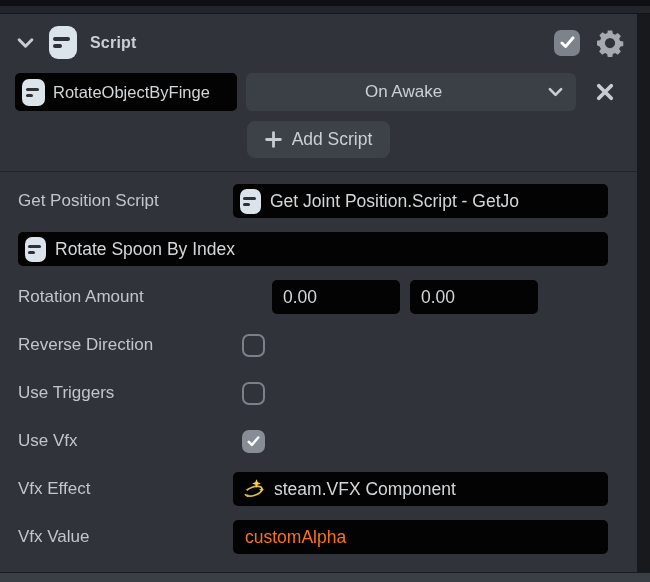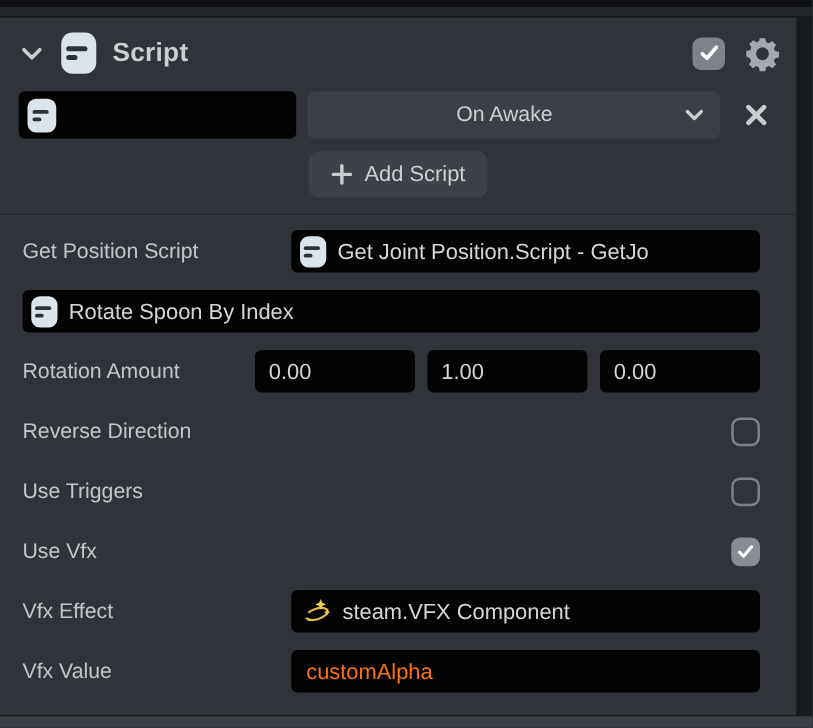--- a/index.html
+++ b/index.html
@@ -11,21 +11,21 @@
   }
   .strip1{height:6px;background:#0e1013;}
   .strip2{height:7px;background:#222529;border-bottom:1px solid #121417;}
   .right-strip{position:absolute;top:14px;right:0;width:13px;height:559px;background:#17191d;}
   .footer{position:absolute;left:0;right:0;bottom:0;height:9px;background:#3a3f45;border-top:1px solid #191c1f;}
   .panel{position:relative;width:637px;}
 
   
   .header{display:flex;align-items:center;height:57px;padding:0 12px 0 17px;}
   .chev{width:17px;height:12px;color:#c9cdd2;flex:none;}
-  .title{margin-left:13px;font-size:21px;font-weight:700;color:#cbcfd4;letter-spacing:.2px;}
+  .title{margin-left:13px;font-size:16px;font-weight:700;color:#cbcfd4;letter-spacing:.2px;}
   .spacer{flex:1;}
   .hdr-check{width:26px;height:26px;border-radius:7px;background:#7d838b;margin-right:15px;
     display:flex;align-items:center;justify-content:center;flex:none;}
   .gearwrap{width:30px;height:30px;flex:none;}
 
   
   .scripticon{background:#dbe4eb;position:relative;flex:none;}
   .scripticon::before{content:"";position:absolute;left:16%;top:34%;width:58%;height:12%;
     background:#2e3237;border-radius:2px;}
   .scripticon::after{content:"";position:absolute;left:16%;top:56%;width:30%;height:12%;
@@ -49,25 +49,25 @@
   .add-row{display:flex;justify-content:center;margin-top:10px;}
   .add-btn{height:37px;background:#3d4249;border:none;border-radius:8px;
     display:flex;align-items:center;gap:10px;padding:16px 18px;
     color:#ccd0d4;font-size:17.5px;font-family:inherit;cursor:pointer;}
   .divider{margin-top:13px;border-top:1px solid #212428;}
 
   
   .props{padding:5px 29px 0 18px;}
   .prop-row{display:flex;align-items:center;height:48px;}
   .prop-label{width:215px;flex:none;font-size:17px;color:#c2c6cb;}
-  .prop-value{flex:1;display:flex;align-items:center;min-width:0;justify-content:flex-end;}
+  .prop-value{flex:1;display:flex;align-items:center;min-width:0;}
   .ref-field{flex:1;height:34px;background:#030303;border-radius:5px;
     display:flex;align-items:center;overflow:hidden;min-width:0;}
   .ref-text{font-size:17.5px;color:#d4d7da;white-space:nowrap;}
-  .vec3{display:flex;gap:10px;flex:1;}
+  .vec3{display:flex;gap:10px;flex:1;margin-left:39px;}
   .vec-field{width:128px;height:34px;background:#030303;border-radius:5px;
     display:flex;align-items:center;padding-left:11px;font-size:17.5px;color:#d4d7da;box-sizing:border-box;}
   .checkbox{width:23px;height:23px;border-radius:7px;border:2.5px solid #7b8189;margin-left:9px;
     box-sizing:border-box;display:flex;align-items:center;justify-content:center;cursor:pointer;}
   .checkbox svg{display:none;}
   .checkbox.checked{background:#878d95;border-color:#878d95;}
   .checkbox.checked svg{display:block;}
   .vfxicon{margin:0 8px 0 9px;flex:none;}
   .text-field{flex:1;height:34px;background:#030303;border-radius:5px;
     display:flex;align-items:center;padding-left:12px;font-size:17.5px;color:#f97316;overflow:hidden;}
@@ -97,20 +97,21 @@
       <svg width="30" height="30" viewBox="0 0 24 24">
         <path fill="#a5aab1" d="M10.2 2h3.6l.5 2.5 1.8.8 2.1-1.4 2.5 2.5-1.4 2.1.8 1.8 2.5.5v3.6l-2.5.5-.8 1.8 1.4 2.1-2.5 2.5-2.1-1.4-1.8.8-.5 2.5h-3.6l-.5-2.5-1.8-.8-2.1 1.4-2.5-2.5 1.4-2.1-.8-1.8L1.6 13.8v-3.6l2.5-.5.8-1.8-1.4-2.1 2.5-2.5 2.1 1.4 1.8-.8z"></path>
         <circle cx="12" cy="12" r="4.1" fill="#30343a"></circle>
       </svg>
     </span>
   </div>
 
   <div class="slot-row">
     <div class="name-chip">
       <span class="scripticon si-chip"></span>
+      <span class="chip-text">RotateObjectByFinge</span>
     </div>
     <div class="event-dd">
       <span class="dd-text">On Awake</span>
       <svg class="dd-chev" viewBox="0 0 16 10">
         <path d="M2 2l6 6 6-6" stroke="currentColor" stroke-width="2.8" fill="none" stroke-linecap="round" stroke-linejoin="round"></path>
       </svg>
     </div>
     <div class="close-btn">
       <svg width="20" height="20" viewBox="0 0 16 16">
         <path d="M3 3l10 10M13 3L3 13" stroke="#c9cdd2" stroke-width="3" stroke-linecap="round"></path>
@@ -148,21 +149,20 @@
           <span class="ref-text">Rotate Spoon By Index</span>
         </div>
       </div>
     </div>
 
     <div class="prop-row">
       <span class="prop-label">Rotation Amount</span>
       <div class="prop-value">
         <div class="vec3">
           <span class="vec-field">0.00</span>
-          <span class="vec-field">1.00</span>
           <span class="vec-field">0.00</span>
         </div>
       </div>
     </div>
 
     <div class="prop-row">
       <span class="prop-label">Reverse Direction</span>
       <div class="prop-value">
         <span class="checkbox">
           

